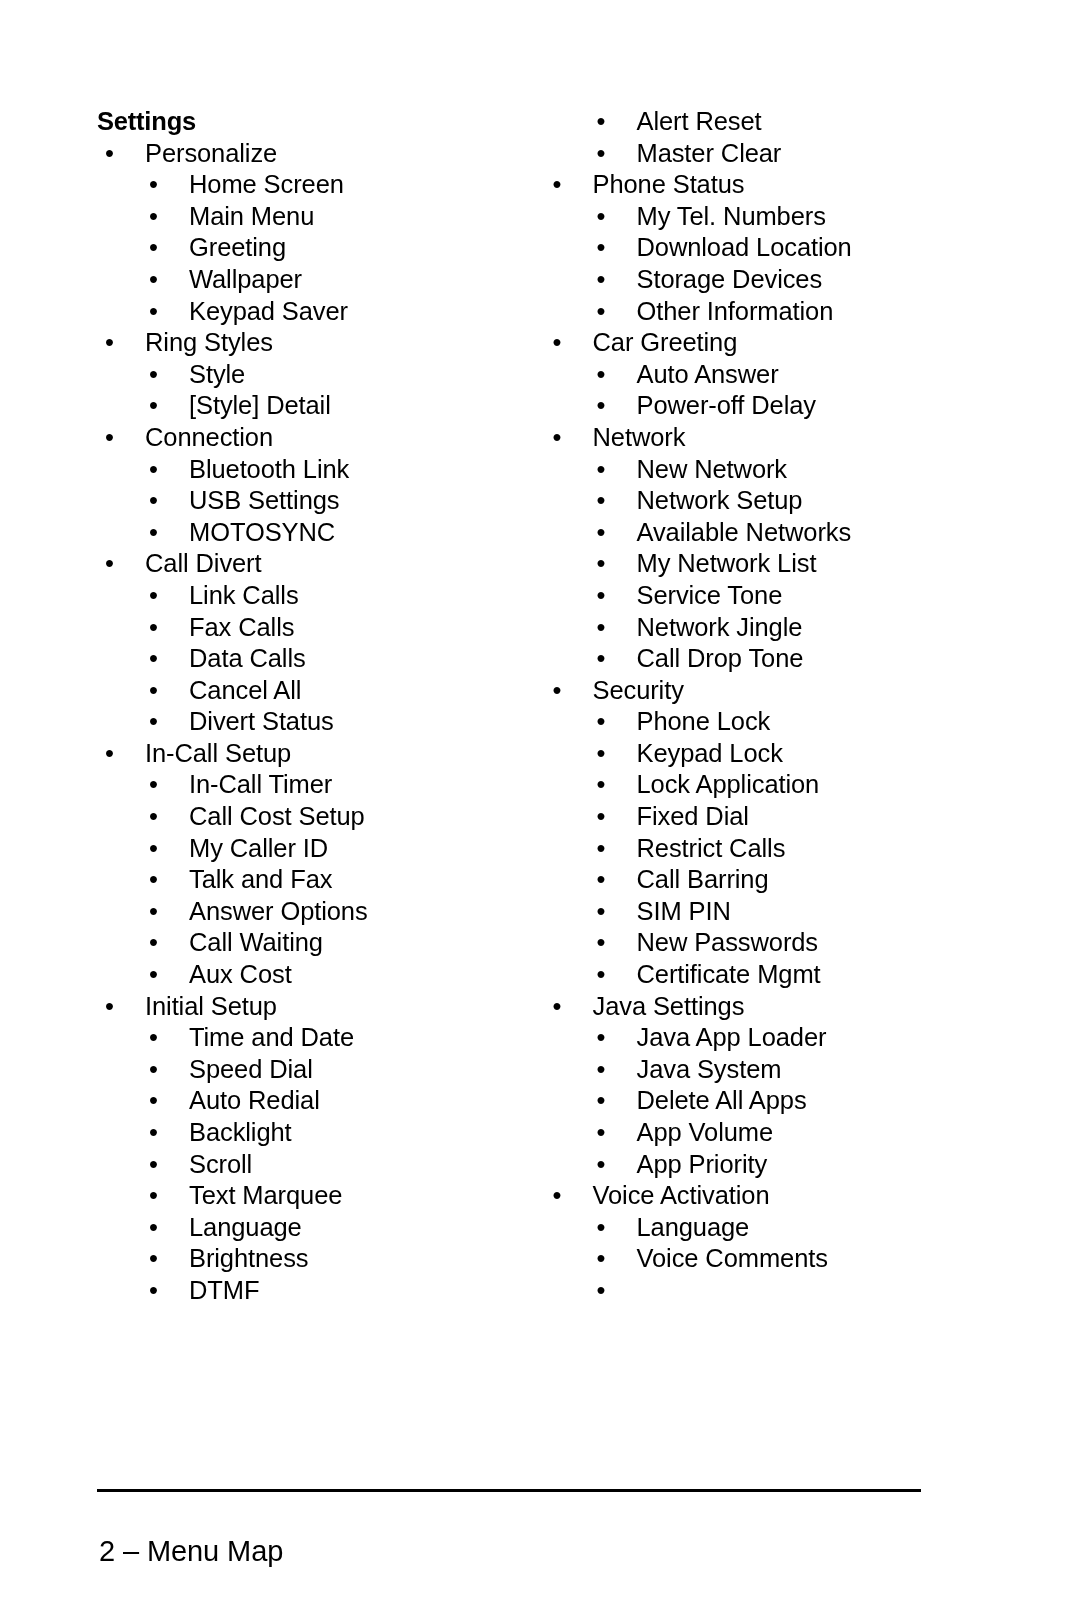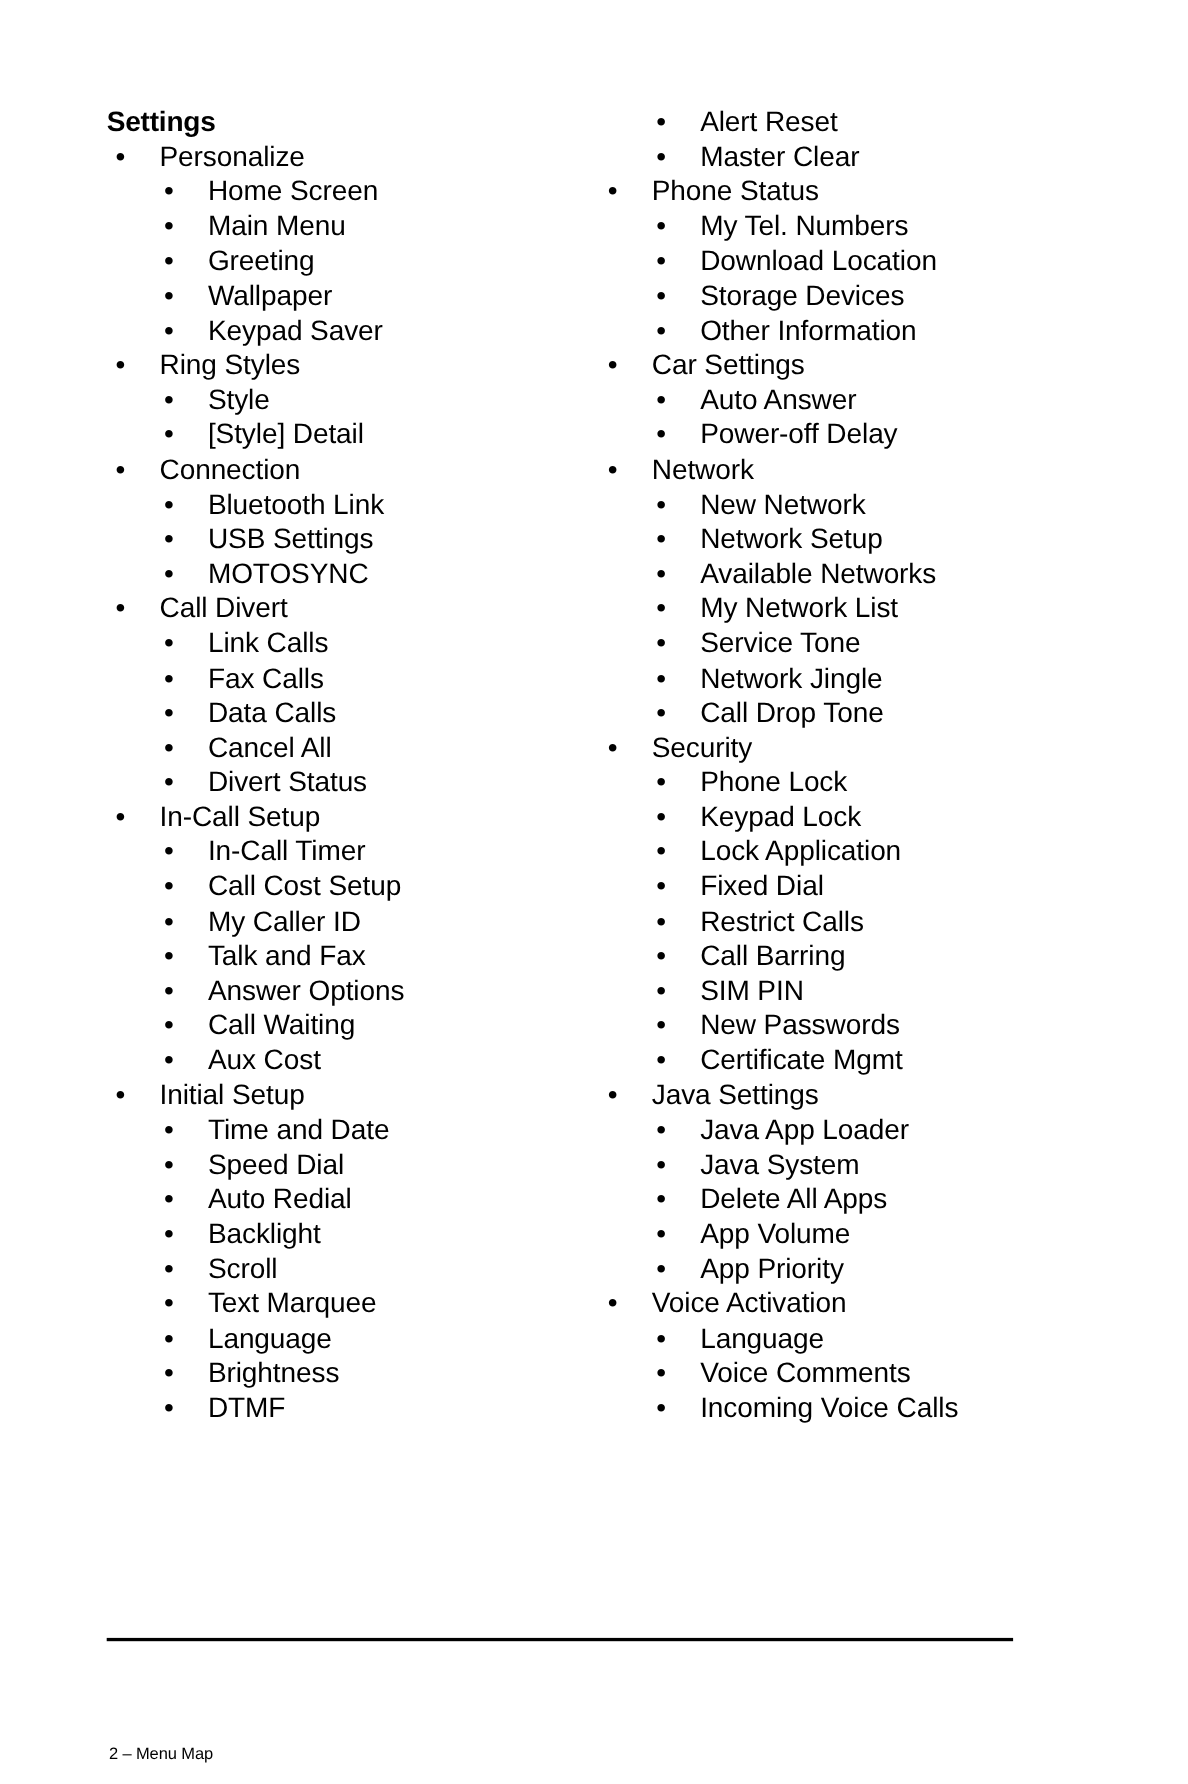--- a/index.html
+++ b/index.html
@@ -21,21 +21,21 @@
     left: 0;
     top: 0;
     width: 1080px;
     height: 1622px;
   }
 
   
   .columns {
     position: absolute;
     left: 0;
-    top: 96px;
+    top: 106px;
     width: 968px;
     display: flex;
     flex-direction: row;
     align-items: flex-start;
   }
 
   .col {
     width: 430px;
   }
   .col-left  { margin-left: 97px; }
@@ -84,22 +84,22 @@
     position: absolute;
     left: 97px;
     top: 1489px;
     width: 824px;
     height: 0;
     border-top: 3px solid #000000;
   }
   .footer-text {
     position: absolute;
     left: 99px;
-    top: 1580px;
-    font-size: 15px;
+    top: 1536px;
+    font-size: 29px;
     line-height: 30px;
     letter-spacing: -0.1px;
     white-space: nowrap;
   }
 </style>
 </head>
 <body>
 
 <div class="page">
 
@@ -284,21 +284,21 @@
           <div class="row lvl2">
             <span class="bullet">•</span>
             <span class="label">Storage Devices</span>
           </div>
           <div class="row lvl2">
             <span class="bullet">•</span>
             <span class="label">Other Information</span>
           </div>
           <div class="row lvl1">
             <span class="bullet">•</span>
-            <span class="label">Car Settings</span>
+            <span class="label">Car Greeting</span>
           </div>
           <div class="row lvl2">
             <span class="bullet">•</span>
             <span class="label">Auto Answer</span>
           </div>
           <div class="row lvl2">
             <span class="bullet">•</span>
             <span class="label">Power-off Delay</span>
           </div>
           <div class="row lvl1">
@@ -404,21 +404,20 @@
           <div class="row lvl2">
             <span class="bullet">•</span>
             <span class="label">Language</span>
           </div>
           <div class="row lvl2">
             <span class="bullet">•</span>
             <span class="label">Voice Comments</span>
           </div>
           <div class="row lvl2">
             <span class="bullet">•</span>
-            <span class="label">Incoming Voice Calls</span>
           </div>
         </div>
     </div>
 
   </div>
 
   <div class="footer-rule"></div>
   <div class="footer-text">2 – Menu Map</div>
 
 </div>

